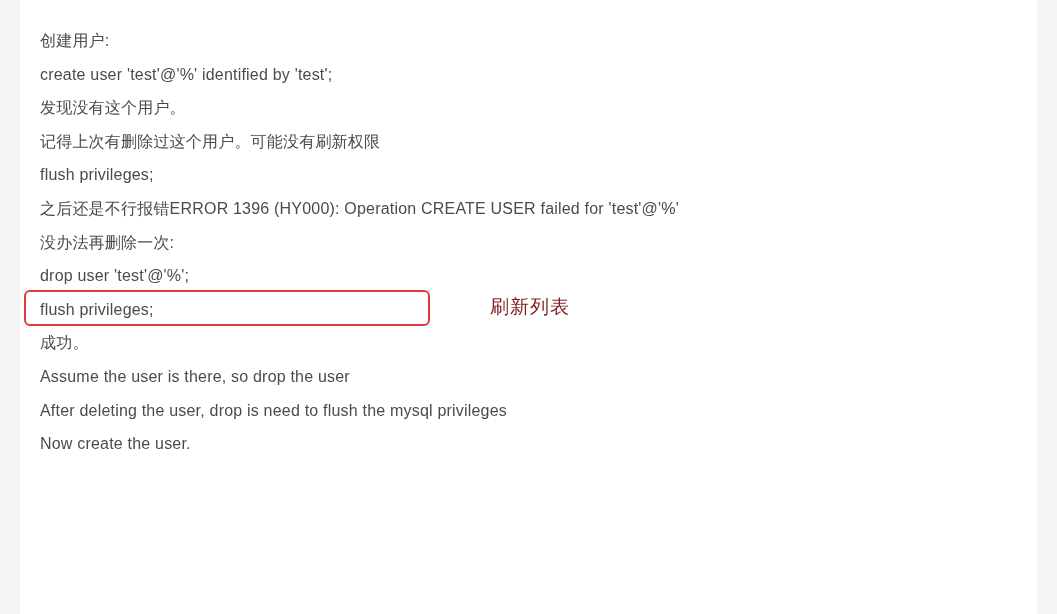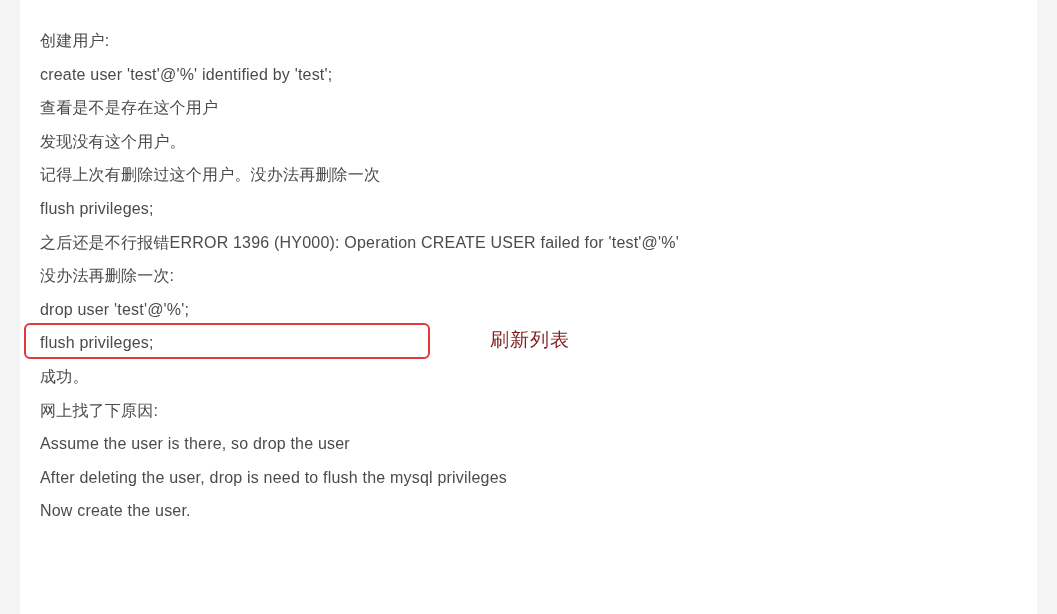--- a/index.html
+++ b/index.html
@@ -50,30 +50,28 @@
       font-weight: 400;
       letter-spacing: 1px;
     }
   </style>
 </head>
 <body>
 
 <div class="content-wrapper">
   <div class="line">创建用户:</div>
   <div class="line">create user 'test'@'%' identified by 'test';</div>
-  <div class="line">查看是不是存在这个用户</div>
   <div class="line">发现没有这个用户。</div>
-  <div class="line">记得上次有删除过这个用户。没办法再删除一次</div>
+  <div class="line">记得上次有删除过这个用户。可能没有刷新权限</div>
   <div class="line">flush privileges;</div>
   <div class="line">之后还是不行报错ERROR 1396 (HY000): Operation CREATE USER failed for 'test'@'%'</div>
   <div class="line">没办法再删除一次:</div>
   <div class="line">drop user 'test'@'%';</div>
   <div class="highlight-container">
     <div class="line">flush privileges;</div>
     <div class="highlight-box"></div>
     <div class="annotation">刷新列表</div>
   </div>
   <div class="line">成功。</div>
-  <div class="line">网上找了下原因:</div>
   <div class="line">Assume the user is there, so drop the user</div>
   <div class="line">After deleting the user, drop is need to flush the mysql privileges</div>
   <div class="line">Now create the user.</div>
 </div>
 
 </body></html>

